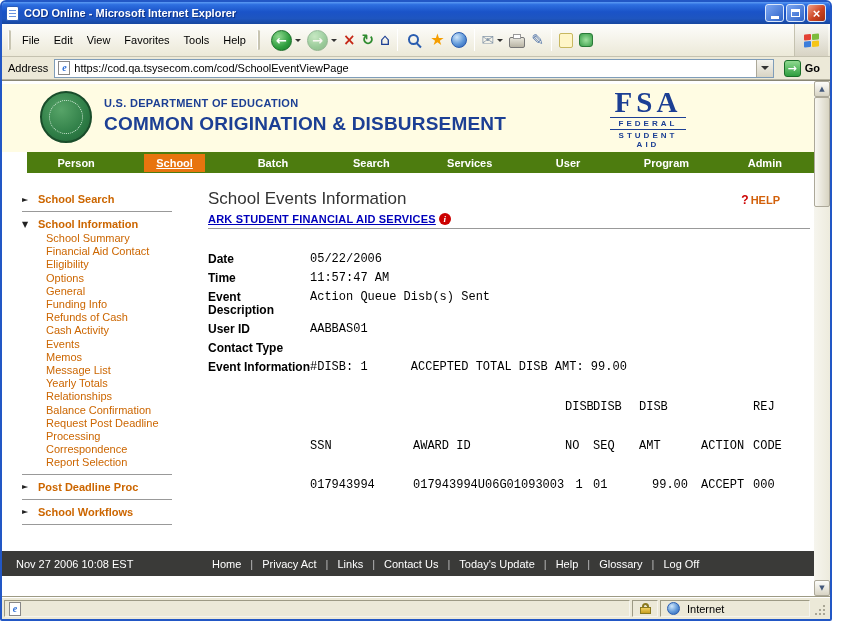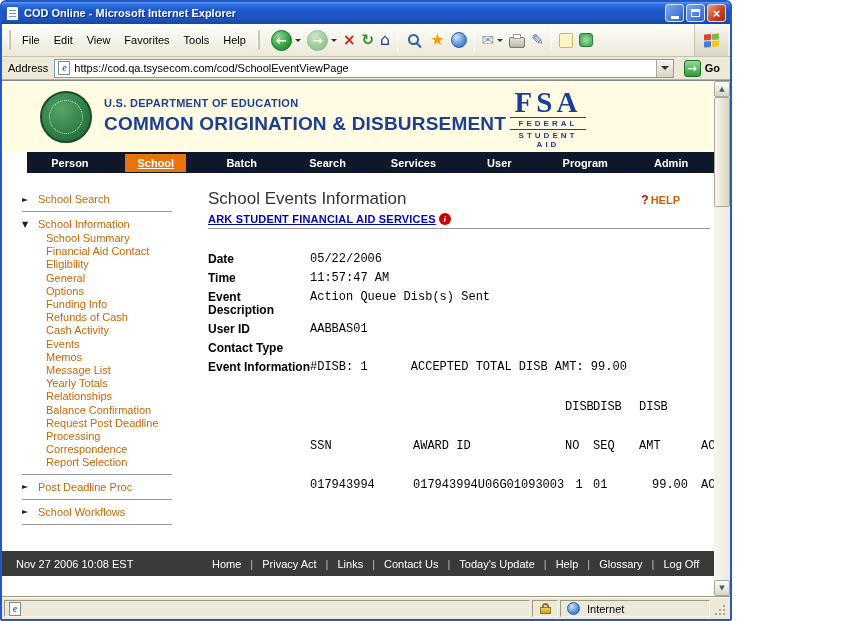--- a/index.html
+++ b/index.html
@@ -1,18 +1,18 @@
 <!DOCTYPE html>
 <html><head>
 <meta charset="utf-8">
 <style>
   * { box-sizing: border-box; margin: 0; padding: 0; }
   body { margin:0; background:#fff; font-family:"Liberation Sans","DejaVu Sans",sans-serif; }
 
-  .window { position:relative; width:732px; height:621px; background:#ECE9D8;
+  .window { position:relative; width:832px; height:621px; background:#ECE9D8;
             border:2px solid #2257C5; border-radius:6px 6px 2px 2px; overflow:hidden; }
 
   
   .titlebar { position:absolute; top:0; left:0; right:0; height:22px;
     background:linear-gradient(180deg,#5C9CF5 0%,#2E6FE0 12%,#1A53C8 45%,#1E55C0 75%,#16479F 100%);
     display:flex; align-items:center; gap:5px; padding:0 4px; }
   .app-icon { width:13px; height:15px; background:#fff; border:1px solid #2A5BB8; border-radius:2px;
     display:flex; flex-direction:column; gap:2px; padding:3px 2px; }
   .app-icon i { display:block; height:1px; background:#6A94E0; }
   .title-text { flex:1; color:#fff; font-size:11px; font-weight:bold; text-shadow:1px 1px 1px #0A2C7C; white-space:nowrap; overflow:hidden; }
@@ -86,32 +86,32 @@
     display:flex; align-items:center; justify-content:center; }
   .seal-inner { width:34px; height:34px; border-radius:50%; border:1px dotted #CFE8D5; }
   .dept { position:absolute; left:102px; top:13px; color:#1C3F94; }
   .dept-line1 { font-size:11px; font-weight:bold; letter-spacing:.3px; }
   .dept-line2 { font-size:19px; font-weight:bold; margin-top:4px; letter-spacing:.2px; }
   .fsa { position:absolute; right:128px; top:4px; width:76px; text-align:center; color:#1C3F94; }
   .fsa-big { font-family:"Liberation Serif","DejaVu Serif",serif; font-size:29px; font-weight:bold; letter-spacing:4px; line-height:28px; }
   .fsa-rule { border-top:1px solid #1C3F94; margin:1px 0; }
   .fsa-sub { font-size:8px; letter-spacing:3px; font-weight:bold; }
 
-  .navbar { height:21px; background:#0f172a; display:flex; flex:none;margin-left:25px; }
+  .navbar { height:21px; background:#4d7c0f; display:flex; flex:none;margin-left:25px; }
   .nav-cell { flex:1; display:flex; align-items:center; justify-content:center; cursor:pointer; }
   .nav-label { color:#fff; font-size:11px; font-weight:bold; padding:3px 12px; }
   .nav-label.active { background:#E8740E;text-decoration:underline; }
 
   .contentrow { flex:1; display:flex; min-height:0; }
 
   
   .sidebar { width:198px; padding-top:18px; flex:none; }
   .sb-head { display:flex; align-items:center; gap:6px; padding:2px 0 2px 20px; cursor:pointer; }
   .sb-arrow { font-size:8px; color:#222; width:10px; font-family:"DejaVu Sans",sans-serif; }
-  .sb-head-label { font-size:11px; font-weight:normal; color:#CC6600; }
+  .sb-head-label { font-size:11px; font-weight:bold; color:#CC6600; }
   .sb-divider { border-top:1px solid #999; margin:4px 28px 4px 20px; }
   .sb-item { display:block; padding-left:44px; font-size:11px; line-height:13.2px; color:#CC6600; cursor:pointer; white-space:nowrap; }
 
   
   .main { flex:1; padding:16px 4px 0 8px; position:relative; min-width:0; }
   .main-title-row { display:flex; justify-content:space-between; align-items:flex-start; padding-right:30px; }
   .main h1 { font-size:17px; font-weight:400; color:#333; }
   .help { display:flex; align-items:center; gap:2px; margin-top:4px; cursor:pointer; }
   .help-q { color:#CC0000; font-weight:bold; font-size:12px; }
   .help-label { color:#D2600A; font-weight:bold; font-size:11px; }
@@ -327,22 +327,22 @@
             <span class="sb-head-label">School Search</span>
           </div>
           <div class="sb-divider"></div>
           <div class="sb-head">
             <span class="sb-arrow">▼</span>
             <span class="sb-head-label">School Information</span>
           </div>
           <span class="sb-item">School Summary</span>
           <span class="sb-item">Financial Aid Contact</span>
           <span class="sb-item">Eligibility</span>
+          <span class="sb-item">Options</span>
           <span class="sb-item">General</span>
-          <span class="sb-item">Options</span>
           <span class="sb-item">Funding Info</span>
           <span class="sb-item">Refunds of Cash</span>
           <span class="sb-item">Cash Activity</span>
           <span class="sb-item">Events</span>
           <span class="sb-item">Memos</span>
           <span class="sb-item">Message List</span>
           <span class="sb-item">Yearly Totals</span>
           <span class="sb-item">Relationships</span>
           <span class="sb-item">Balance Confirmation</span>
           <span class="sb-item">Request Post Deadline</span>

